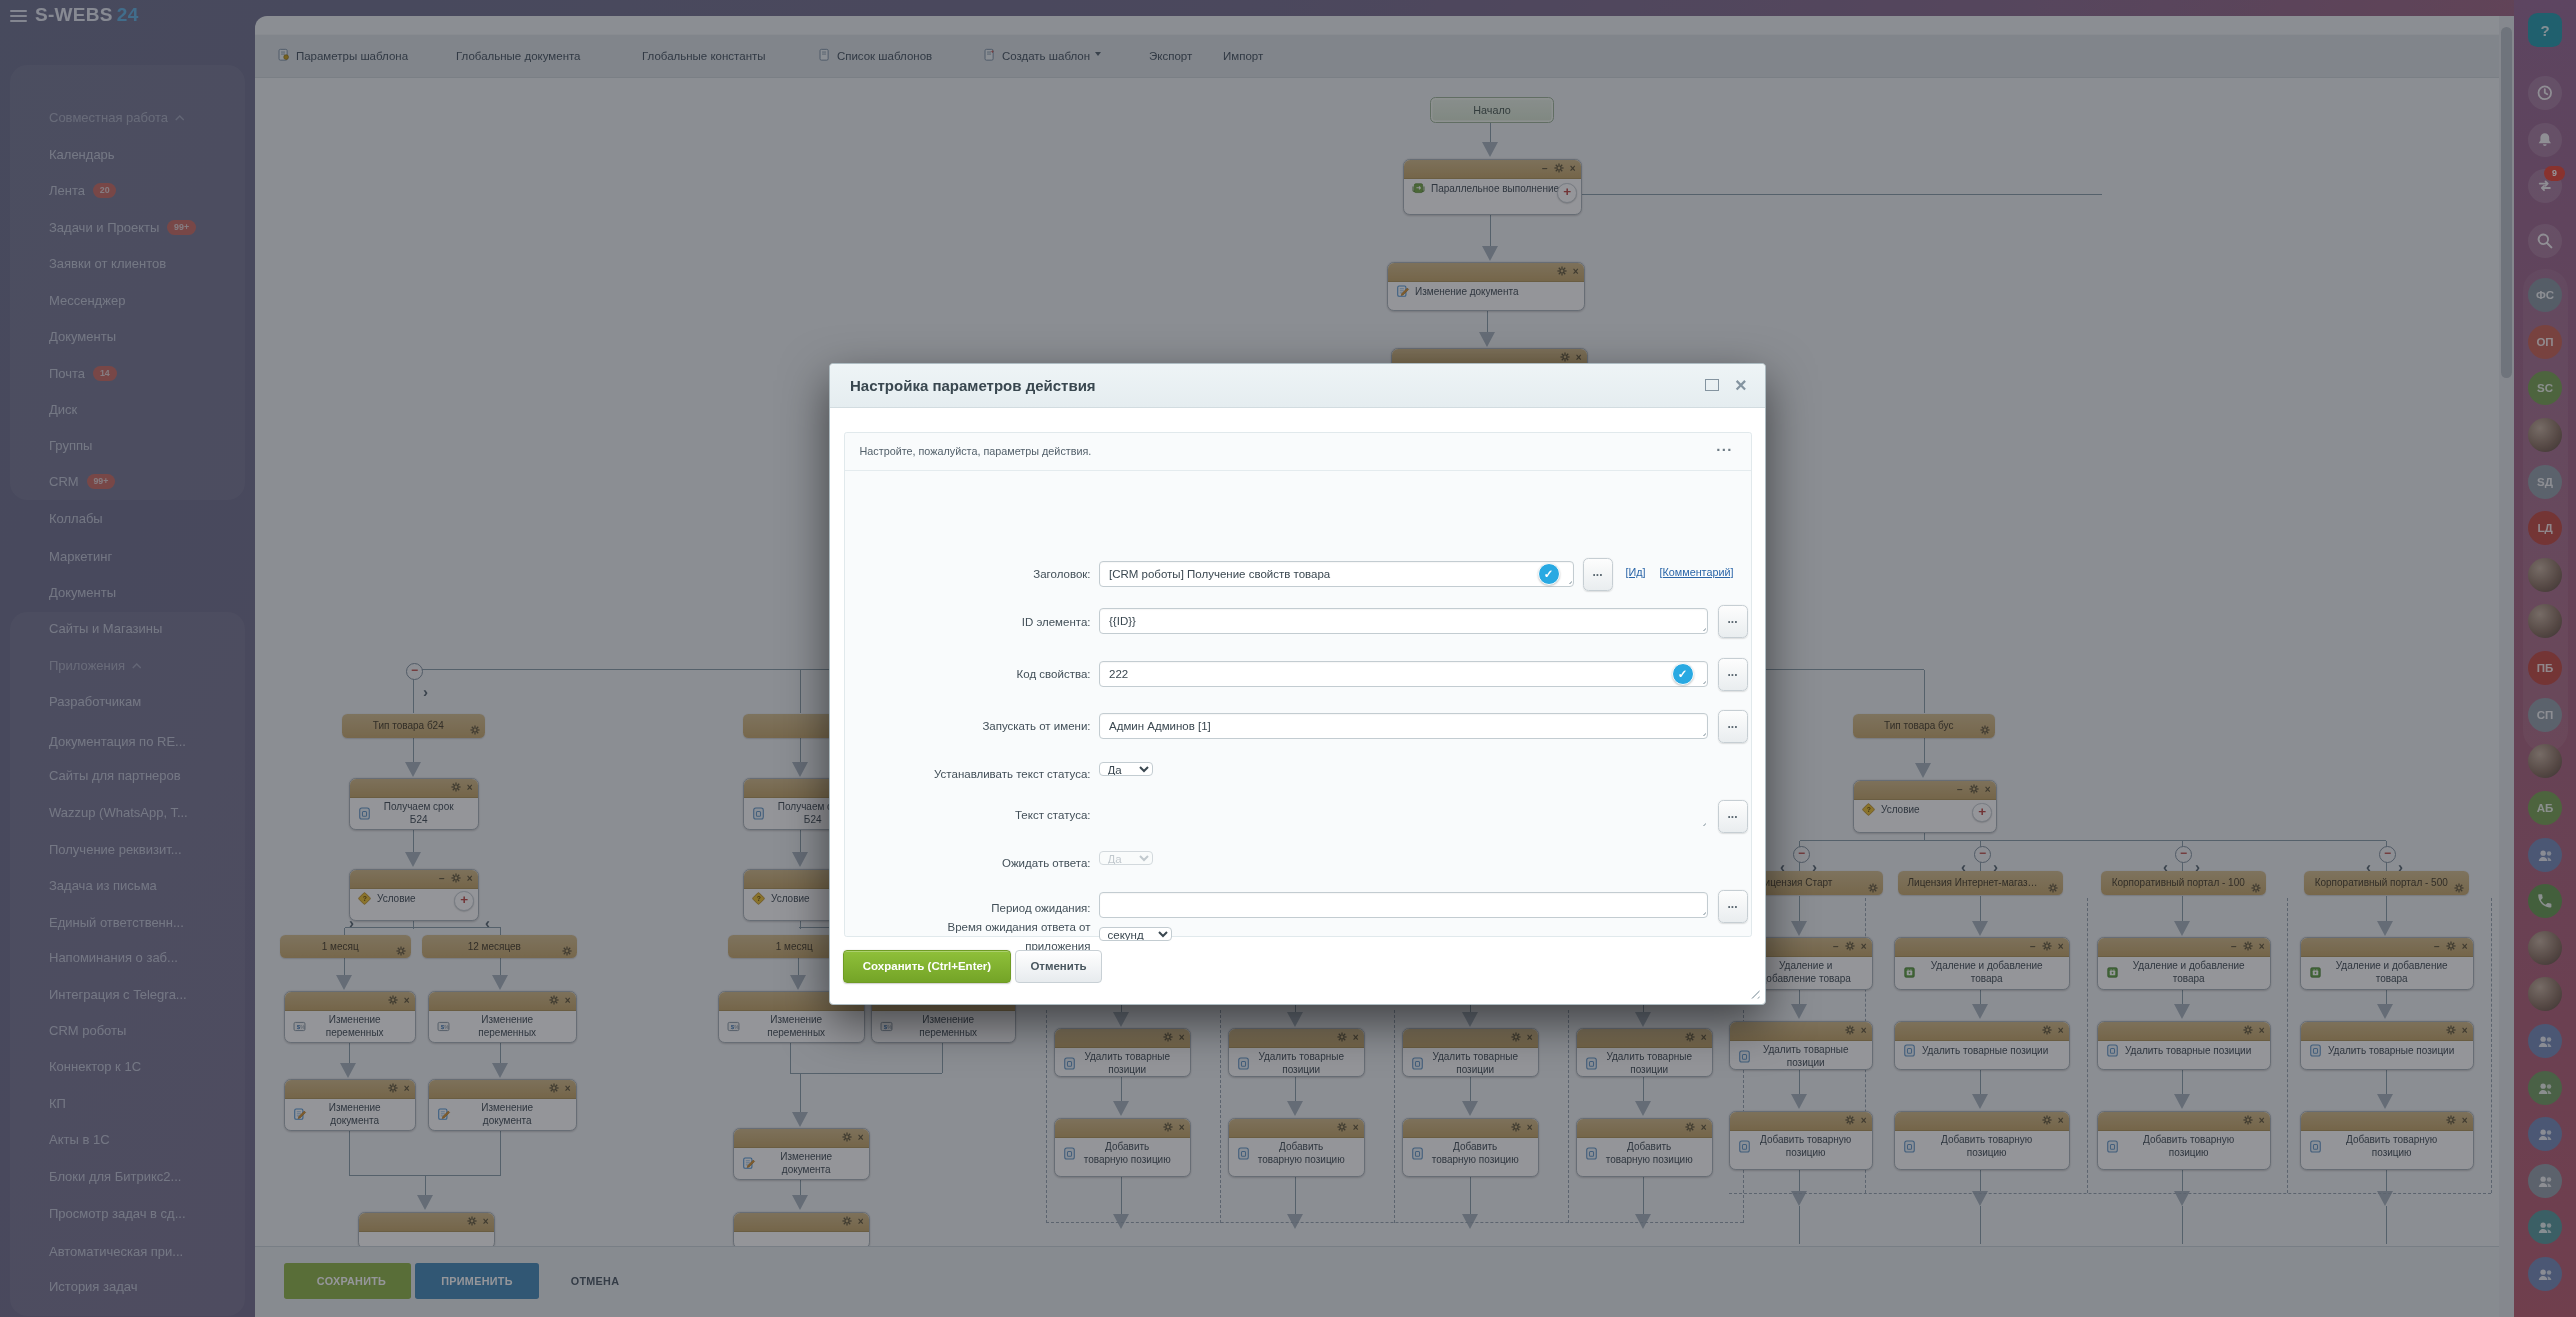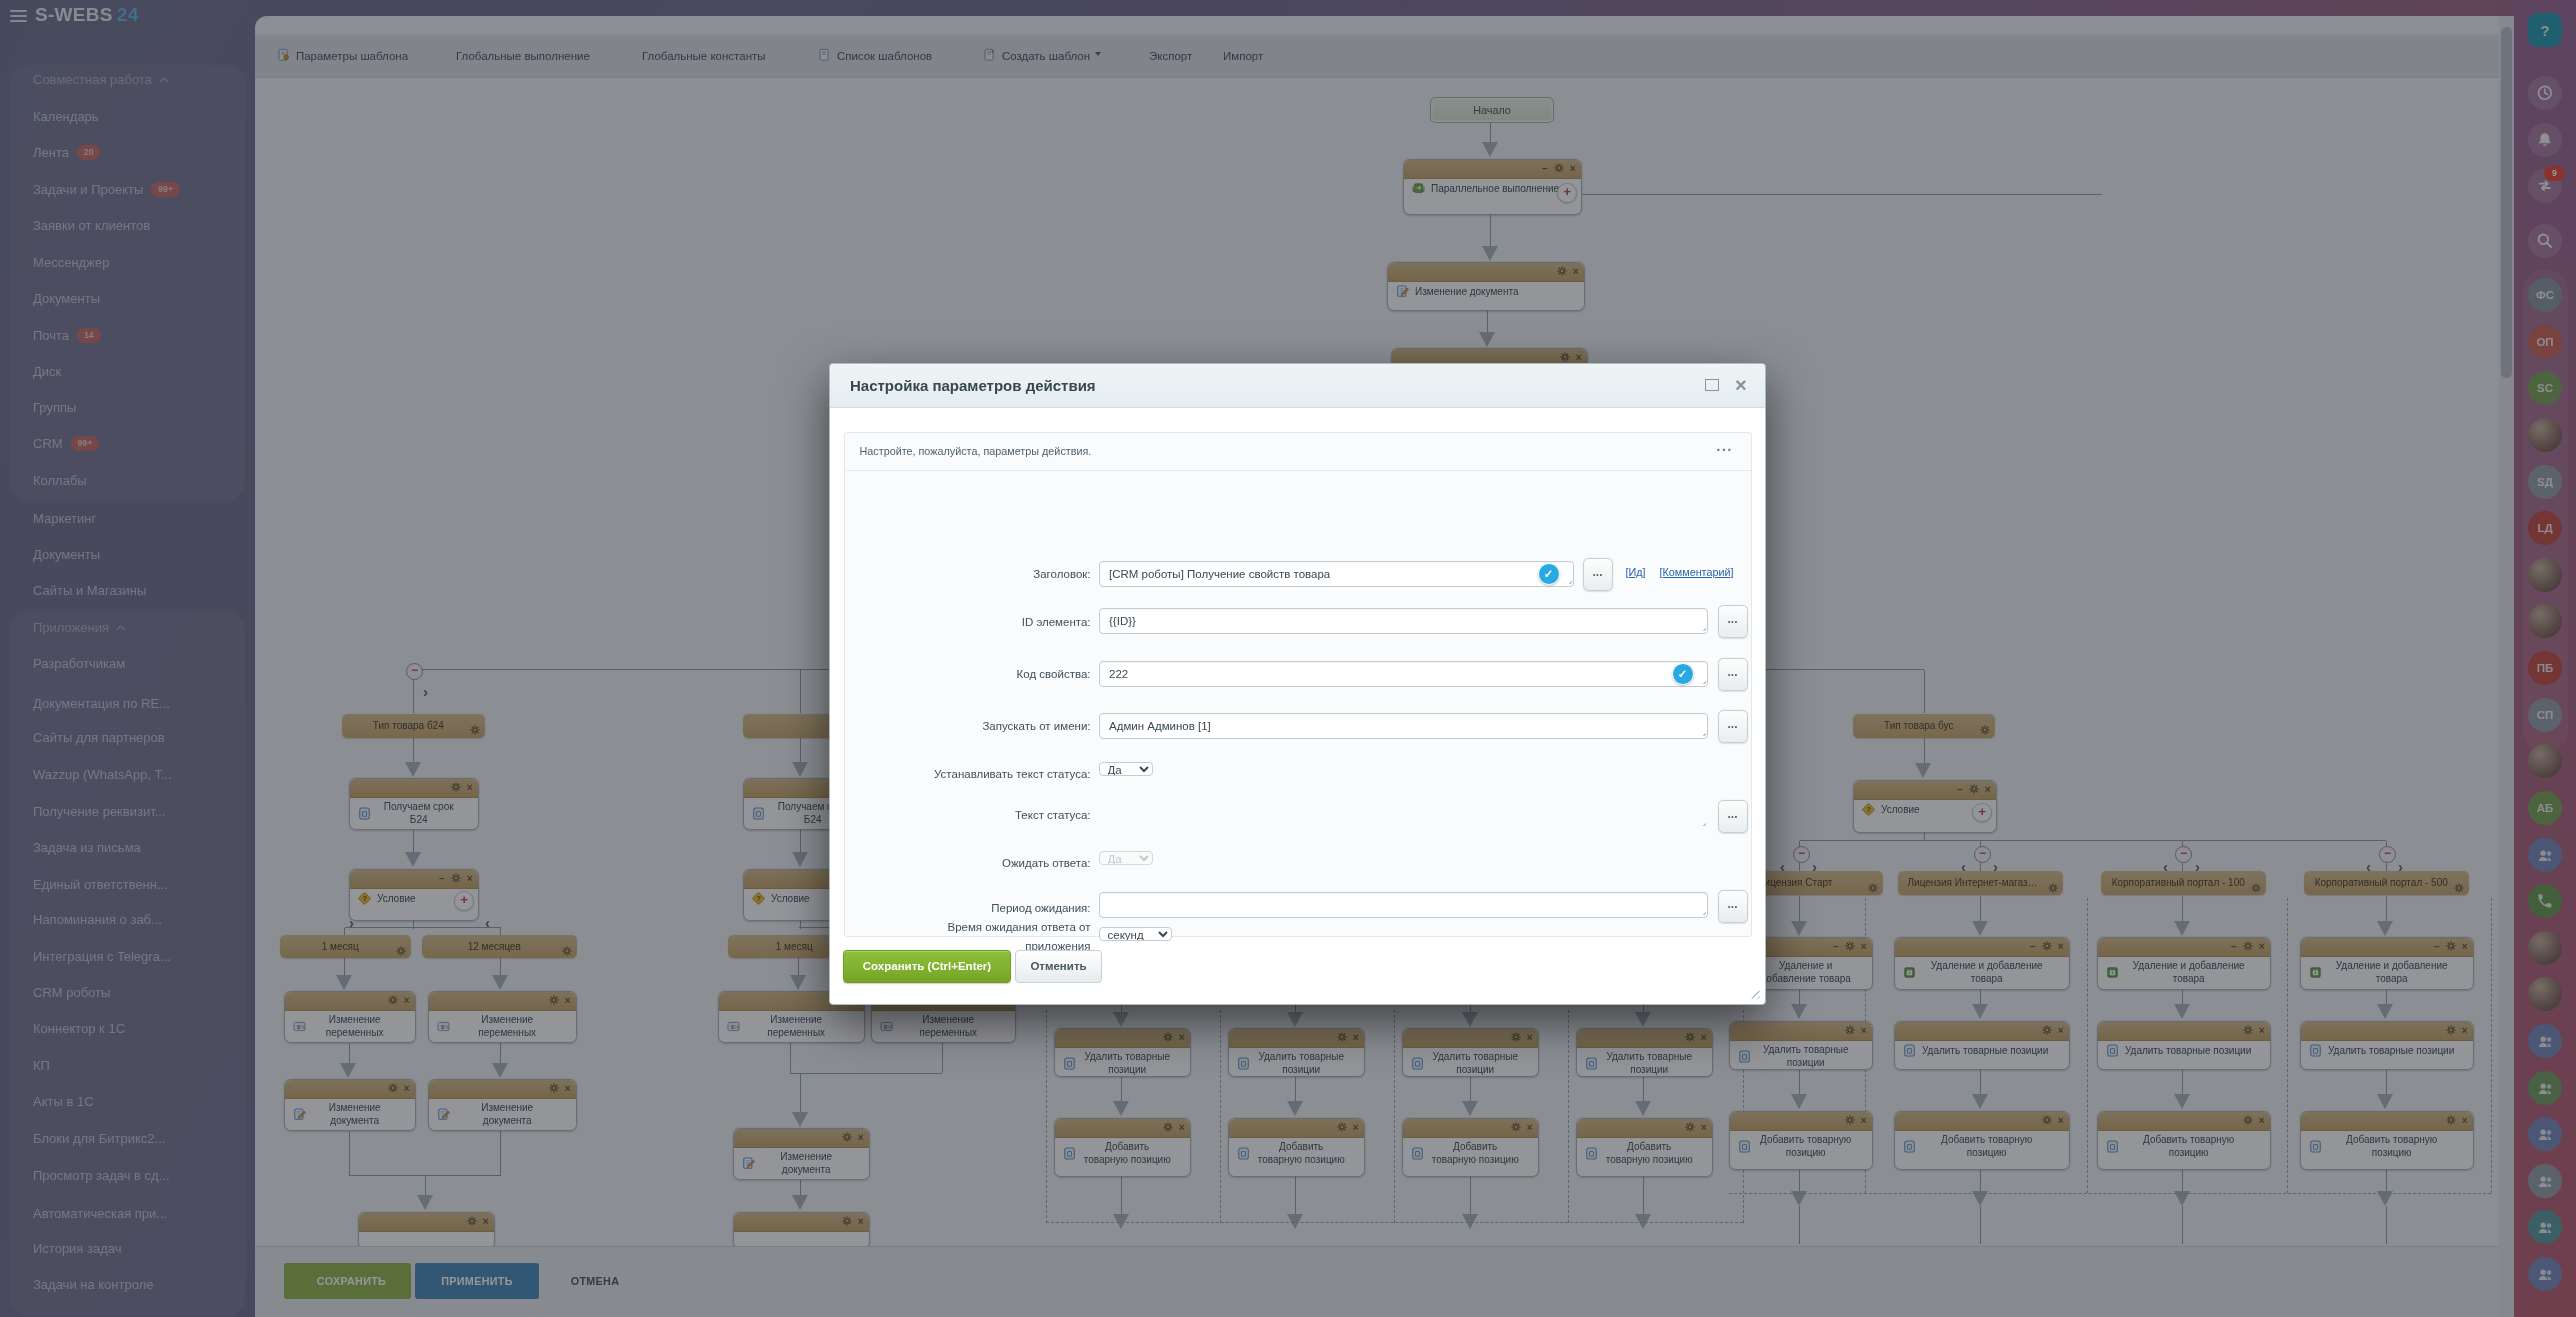--- a/index.html
+++ b/index.html
@@ -6,21 +6,21 @@
   #stage{position:relative;width:2576px;height:1317px;overflow:hidden;
     font-family:"Liberation Sans",sans-serif;
     background:linear-gradient(118deg,#757893 0%,#7b7492 38%,#8f7093 62%,#a96b85 82%,#bd6477 100%);}
   
   #sidebar{position:absolute;left:0;top:0;width:255px;height:1060px;}
   .sb-panel{position:absolute;left:9.5px;width:235px;background:rgba(255,255,255,.055);border-radius:17.6px;}
   .logo{position:absolute;left:35px;top:4px;font-size:19px;font-weight:bold;color:#e6e9f2;letter-spacing:0.3px;}
   .logo b{color:#69b6e4;font-weight:bold;margin-left:4px;}
   .burger{position:absolute;left:9.5px;top:9.5px;width:17.6px;height:13.5px;cursor:pointer;}
   .burger i{position:absolute;left:0;width:17.6px;height:2px;background:#dfe3ee;border-radius:1.4px;display:block;}
-  .sb-item,.sb-head{position:absolute;left:33px;height:20px;line-height:20px;font-size:13px;color:#d9deea;opacity:.78;white-space:nowrap;cursor:pointer;}
+  .sb-item,.sb-head{position:absolute;left:49px;height:20px;line-height:20px;font-size:13px;color:#d9deea;opacity:.78;white-space:nowrap;cursor:pointer;margin-top:38px;}
   .sb-head{opacity:.55;}
   .sb-head svg{margin-left:6.8px;vertical-align:1.4px;}
   .badge{display:inline-block;margin-left:8px;padding:0.7px 6.8px;background:#e2705f;color:#ffe9e4;border-radius:8px;font-size:8.8px;font-weight:bold;vertical-align:2px;line-height:13px;}
   
   #workpanel{position:absolute;left:255px;top:16px;width:2244px;height:1301px;background:#eef1f3;border-radius:12px 0 0 0;}
   #toolbar{position:absolute;left:0;top:17.6px;width:2244px;height:42px;background:#dbe0e4;border-top:0.7px solid #e8ecee;border-bottom:0.7px solid #cfd6da;}
   .tb-item{position:absolute;top:0;height:42px;line-height:42px;font-size:11.5px;color:#4d5a66;white-space:nowrap;cursor:pointer;}
   .tb-item svg{vertical-align:-2px;margin-right:5.4px;}
   .tb-caret{display:inline-block;margin-left:5.4px;width:0;height:0;border:3.4px solid transparent;border-top:4.7px solid #5c6a75;vertical-align:0.7px;}
   
@@ -139,21 +139,21 @@
   </nav>
 
   <div id="workpanel">
     <div id="toolbar">
         <div class="tb-item" style="left: 22px;"><svg width="13.5" height="13.5" viewBox="0 0 20 20">
             <rect x="3" y="2" width="12" height="16" rx="2" fill="#eef2f5" stroke="#7d93a5" stroke-width="1.4"></rect>
             <line x1="6" y1="6" x2="12" y2="6" stroke="#7d93a5" stroke-width="1.2"></line>
             <line x1="6" y1="9" x2="12" y2="9" stroke="#7d93a5" stroke-width="1.2"></line>
             <circle cx="13.5" cy="13.5" r="3.5" fill="#c9a227" stroke="#8f7416"></circle>
           </svg><span>Параметры шаблона</span></div>
-        <div class="tb-item" style="left: 201px;"><span>Глобальные выполнение</span></div>
+        <div class="tb-item" style="left: 201px;"><span>Глобальные документа</span></div>
         <div class="tb-item" style="left: 387px;"><span>Глобальные константы</span></div>
         <div class="tb-item" style="left: 563px;"><svg width="13.5" height="13.5" viewBox="0 0 20 20">
             <rect x="3" y="2" width="12" height="16" rx="2" fill="#eef2f5" stroke="#7d93a5" stroke-width="1.4"></rect>
             <line x1="6" y1="6" x2="12" y2="6" stroke="#7d93a5" stroke-width="1.2"></line>
             <line x1="6" y1="9" x2="12" y2="9" stroke="#7d93a5" stroke-width="1.2"></line>
           </svg><span>Список шаблонов</span></div>
         <div class="tb-item" style="left: 728px;"><svg width="13.5" height="13.5" viewBox="0 0 20 20" style="font-size:17px">
             <rect x="3" y="2" width="12" height="16" rx="2" fill="#eef2f5" stroke="#7d93a5" stroke-width="1.4"></rect>
             <line x1="6" y1="6" x2="12" y2="6" stroke="#7d93a5" stroke-width="1.2"></line>
             <line x1="6" y1="9" x2="12" y2="9" stroke="#7d93a5" stroke-width="1.2"></line>

